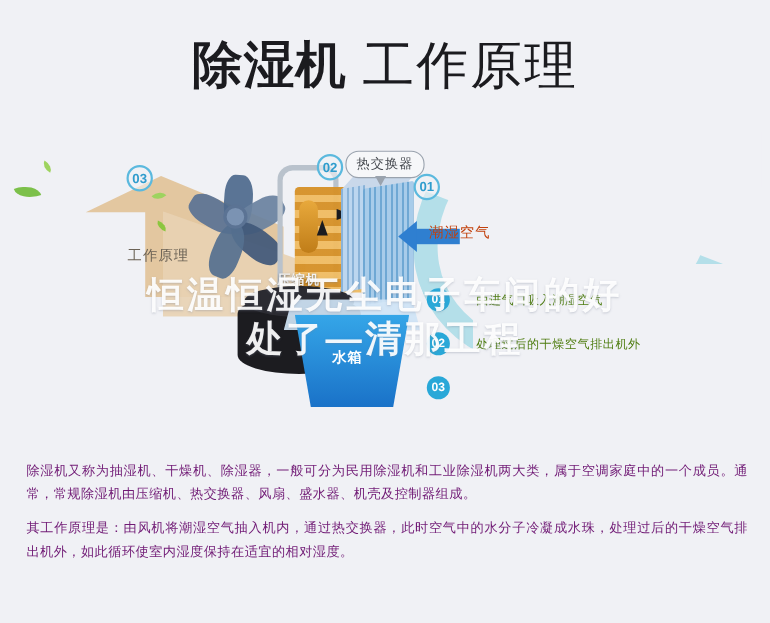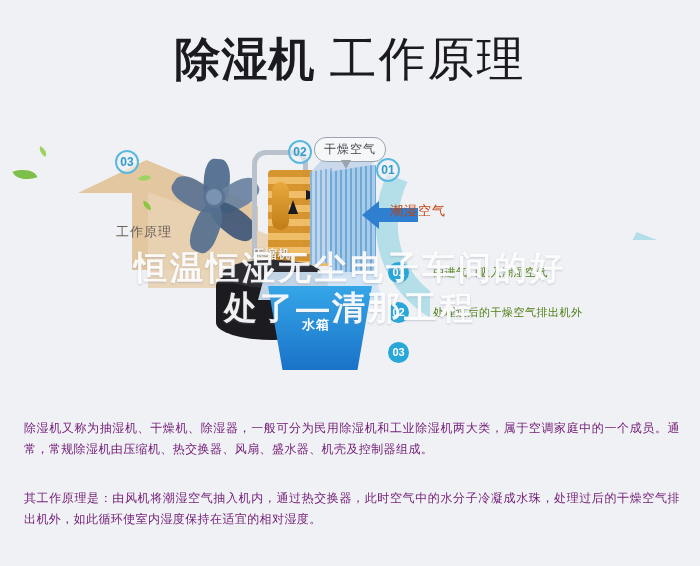--- a/index.html
+++ b/index.html
@@ -366,21 +366,21 @@
     left: 24px; top: 418px;
     width: 656px;
   }
   .para {
     font-size: 12px;
     line-height: 21px;
     color: #701a75;
     letter-spacing: .4px;
     text-align: justify;
   }
-  .para + .para { margin-top: 28px; }
+  .para + .para { margin-top: 10px; }
 </style>
 </head>
 <body>
 
 <div id="page">
 
   <div class="title-row">
     <span class="title-bold">除湿机</span><span class="title-light">工作原理</span>
   </div>
 
@@ -412,21 +412,21 @@
     <div class="orange-coil"></div>
     <div class="orange-tank"></div>
     <div class="arrow-sm arr-up"></div>
     <div class="arrow-sm arr-dn"></div>
     <div class="arrow-sm arr-rt"></div>
 
     <div class="hx-top"></div>
     <div class="hx-block2"></div>
     <div class="hx-block"></div>
     <div class="badge-circle badge-02d">02</div>
-    <div class="callout">干燥空气</div>
+    <div class="callout">热交换器</div>
 
     <div class="blue-arrow"></div>
     <div class="badge-circle badge-01d">01</div>
     <div class="label-humid">潮湿空气</div>
 
     <div class="compressor"></div>
     <div class="compressor-top"></div>
     <div class="label-comp">压缩机</div>
 
     <div class="tank-rim"></div>

